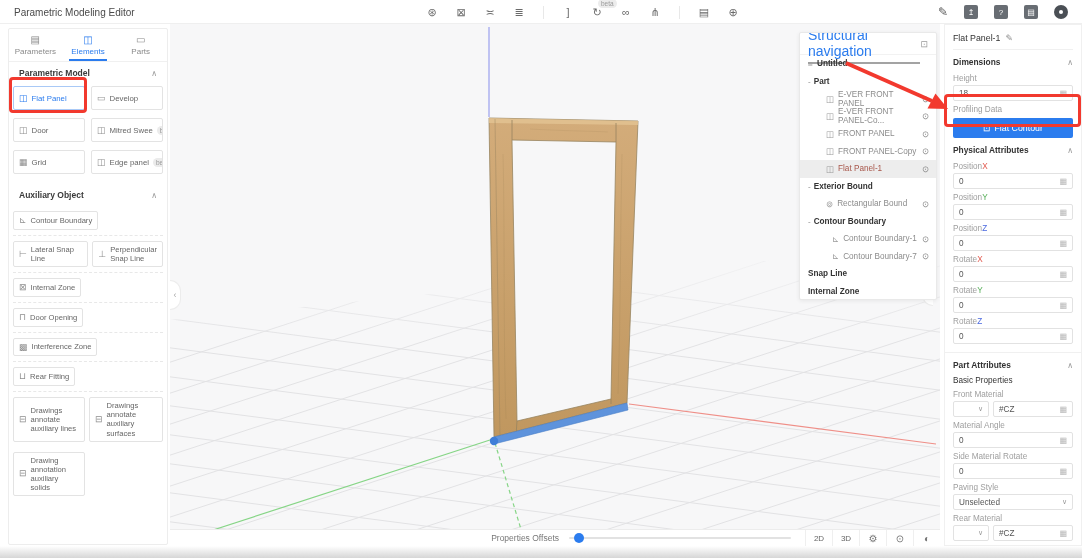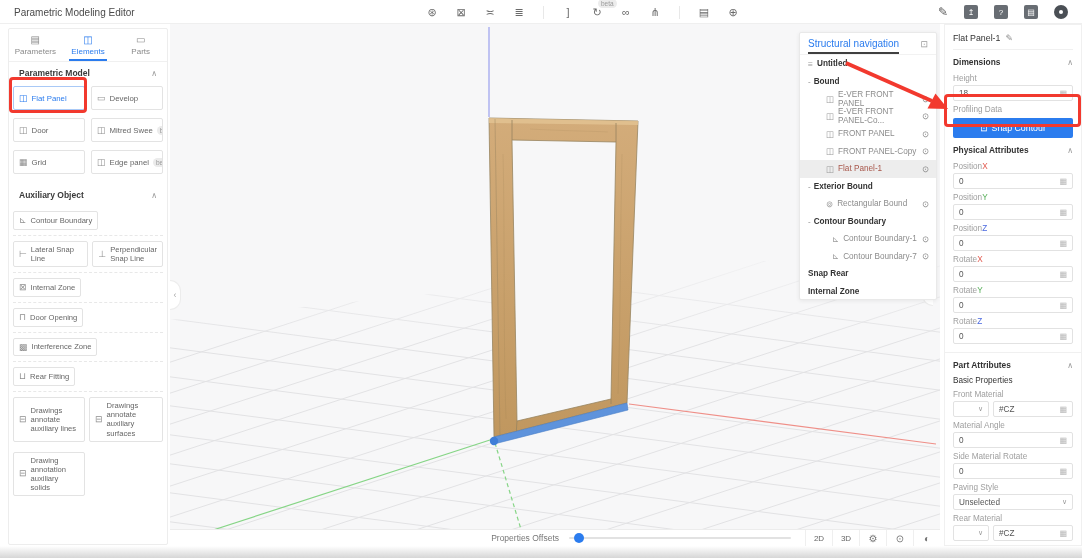--- a/index.html
+++ b/index.html
@@ -49,21 +49,21 @@
   .vb-dot{position:absolute;left:5px;top:-4px;width:10px;height:10px;border-radius:50%;background:#2b7cee}
   .vb-btn{width:27px;height:17px;display:flex;align-items:center;justify-content:center;border-left:1px solid #efefef;font-size:8px;color:#666;cursor:pointer}
   .vb-btn.iconb{font-size:10px;color:#777}
   .handle{position:absolute;width:11px;height:30px;background:#fff;border:1px solid #ececec;display:flex;align-items:center;justify-content:center;color:#aaa;font-size:9px;z-index:3;cursor:pointer}
   .handle-l{left:0;top:256px;border-left:0;border-radius:0 15px 15px 0}
   .handle-r{left:752px;top:252px;border-right:0;border-radius:15px 0 0 15px}
 
   
   .spanel{position:absolute;left:799px;top:32px;width:138px;height:268px;background:#fff;border:1px solid #e9e9e9;border-radius:2px;box-shadow:0 1px 4px rgba(0,0,0,.07);overflow:hidden;z-index:5}
   .sp-head{height:22px;display:flex;align-items:center;justify-content:space-between;padding:0 8px;border-bottom:1px solid #f2f2f2}
-  .sp-title{font-size:10px;color:#2b7cee;border-bottom:2px solid #404040;padding:4px 0 3px}
+  .sp-title{font-size:14px;color:#2b7cee;border-bottom:2px solid #a3a3a3;padding:4px 0 3px}
   .sp-pin{color:#9a9a9a;font-size:9px;cursor:pointer}
   .trow{display:flex;align-items:center;height:17.5px;font-size:8.2px;color:#8c8c8c;padding-right:7px;cursor:pointer}
   .trow .tic{font-size:8.5px;margin-right:4px;color:#9a9a9a}
   .trow .mark{color:#888;margin-right:3px;font-size:8px;font-weight:normal}
   .trow .eye{margin-left:auto;color:#8a8a8a;font-size:8.5px}
   .trow.root{padding-left:8px;color:#333;font-weight:bold}
   .trow.grp{padding-left:8px;color:#333;font-weight:bold}
   .trow.leaf{padding-left:26px}
   .trow.leaf2{padding-left:32px}
   .trow.sel{background:#ededed;color:#a8574b}
@@ -338,21 +338,21 @@
   <div class="sp-head">
     <span class="sp-title">Structural navigation</span>
     <span class="sp-pin">⊡</span>
   </div>
   <div class="trow root">
     <span class="tic">≡</span>
     <span>Untitled</span>
   </div>
   <div class="trow grp">
     <span class="mark">-</span>
-    <span>Bound</span>
+    <span>Part</span>
   </div>
   <div class="trow leaf">
     <span class="tic">◫</span>
     <span>E-VER FRONT PANEL</span>
     <span class="eye">⊙</span>
   </div>
   <div class="trow leaf">
     <span class="tic">◫</span>
     <span>E-VER FRONT PANEL-Co...</span>
     <span class="eye">⊙</span>
@@ -389,21 +389,21 @@
     <span class="tic">⊾</span>
     <span>Contour Boundary-1</span>
     <span class="eye">⊙</span>
   </div>
   <div class="trow leaf2">
     <span class="tic">⊾</span>
     <span>Contour Boundary-7</span>
     <span class="eye">⊙</span>
   </div>
   <div class="trow grp">
-    <span>Snap Rear</span>
+    <span>Snap Line</span>
   </div>
   <div class="trow grp">
     <span>Internal Zone</span>
   </div>
 
 </div>
 
 <div class="rpanel">
   <div class="rp-inner">
     <div class="rp-head">
@@ -416,21 +416,21 @@
       <span class="chev">∧</span>
     </div>
     <div class="rp-label">Height</div>
     <div class="fbox">
       <input value="18" style="">
       <span class="sfx">▦</span>
     </div>
     <div class="rp-label">Profiling Data</div>
     <div class="btn-contour">
       <span>⊡</span>
-      <span>Snap Contour</span>
+      <span>Flat Contour</span>
     </div>
 
     <div class="rp-sec">
       <span>Physical Attributes</span>
       <span class="chev">∧</span>
     </div>
     <div class="rp-label"><span>Position</span><span class="ax-x">X</span></div>
     <div class="fbox">
         <input value="0" style="">
         <span class="sfx">▦</span>

